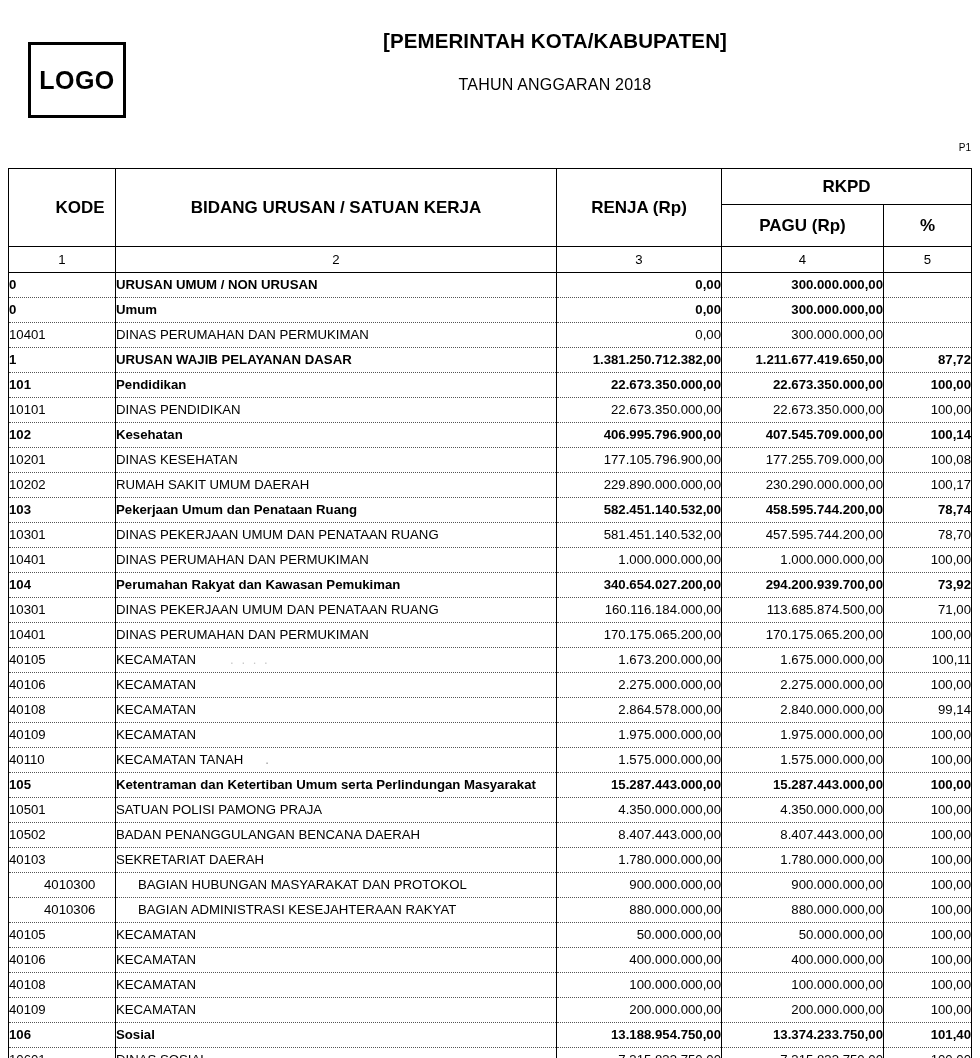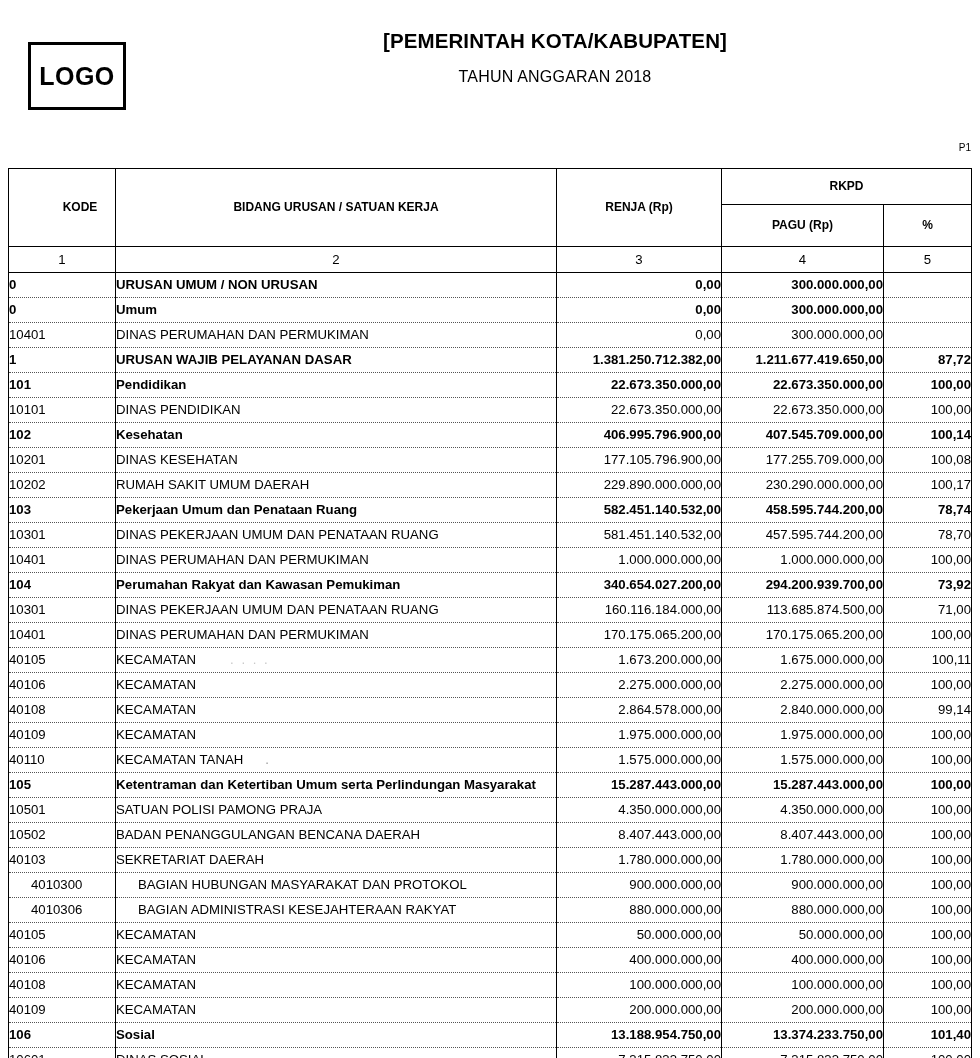--- a/index.html
+++ b/index.html
@@ -24,21 +24,21 @@
   
   .doc-header {
     position: relative;
     height: 138px;
   }
   .logo-box {
     position: absolute;
     left: 28px;
     top: 42px;
     width: 98px;
-    height: 68px;
+    height: 76px;
     border: 3px solid #000;
     box-sizing: border-box;
     display: flex;
     align-items: center;
     justify-content: center;
     font-size: 25px;
     font-weight: bold;
     letter-spacing: 0.5px;
   }
   .title-block {
@@ -57,21 +57,21 @@
   .title-line2 {
     font-size: 20.5px;
     font-weight: bold;
     letter-spacing: 0.1px;
     line-height: 1.5;
     margin-top: 5px;
   }
   .title-line3 {
     font-size: 16px;
     font-weight: normal;
-    margin-top: 12px;
+    margin-top: 20px;
     letter-spacing: 0.2px;
   }
 
   .page-marker {
     position: absolute;
     right: 9px;
     top: 142px;
     font-size: 10px;
   }
 
@@ -99,21 +99,21 @@
   
   col.c-kode { width: 107px; }
   col.c-nama { width: 441px; }
   col.c-renja { width: 165px; }
   col.c-pagu { width: 162px; }
   col.c-pct  { width: 88px; }
 
   thead th {
     text-align: center;
     font-weight: bold;
-    font-size: 12px;
+    font-size: 17px;
     padding: 4px 3px;
     line-height: 1.25;
   }
   thead th.h-kode { height: 78px; padding-left: 36px; }
   thead th.h-nama { height: 78px; }
   thead th.h-renja { height: 78px; }
   thead th.h-rkpd { height: 36px; }
   thead th.h-pagu,
   thead th.h-pct { height: 42px; }
 
@@ -137,21 +137,21 @@
   tbody tr.datarow:last-child td {
     border-bottom: 1px dotted #555;
   }
 
   td.kode {
     text-align: left;
     padding-left: 5px;
     font-size: 13.2px;
     white-space: nowrap;
   }
-  td.kode.indent { padding-left: 22px; }
+  td.kode.indent { padding-left: 35px; }
 
   td.nama {
     text-align: left;
     padding-left: 7px;
     padding-right: 6px;
     font-size: 13.2px;
   }
   td.nama.indent { padding-left: 22px; }
 
   td.num {

